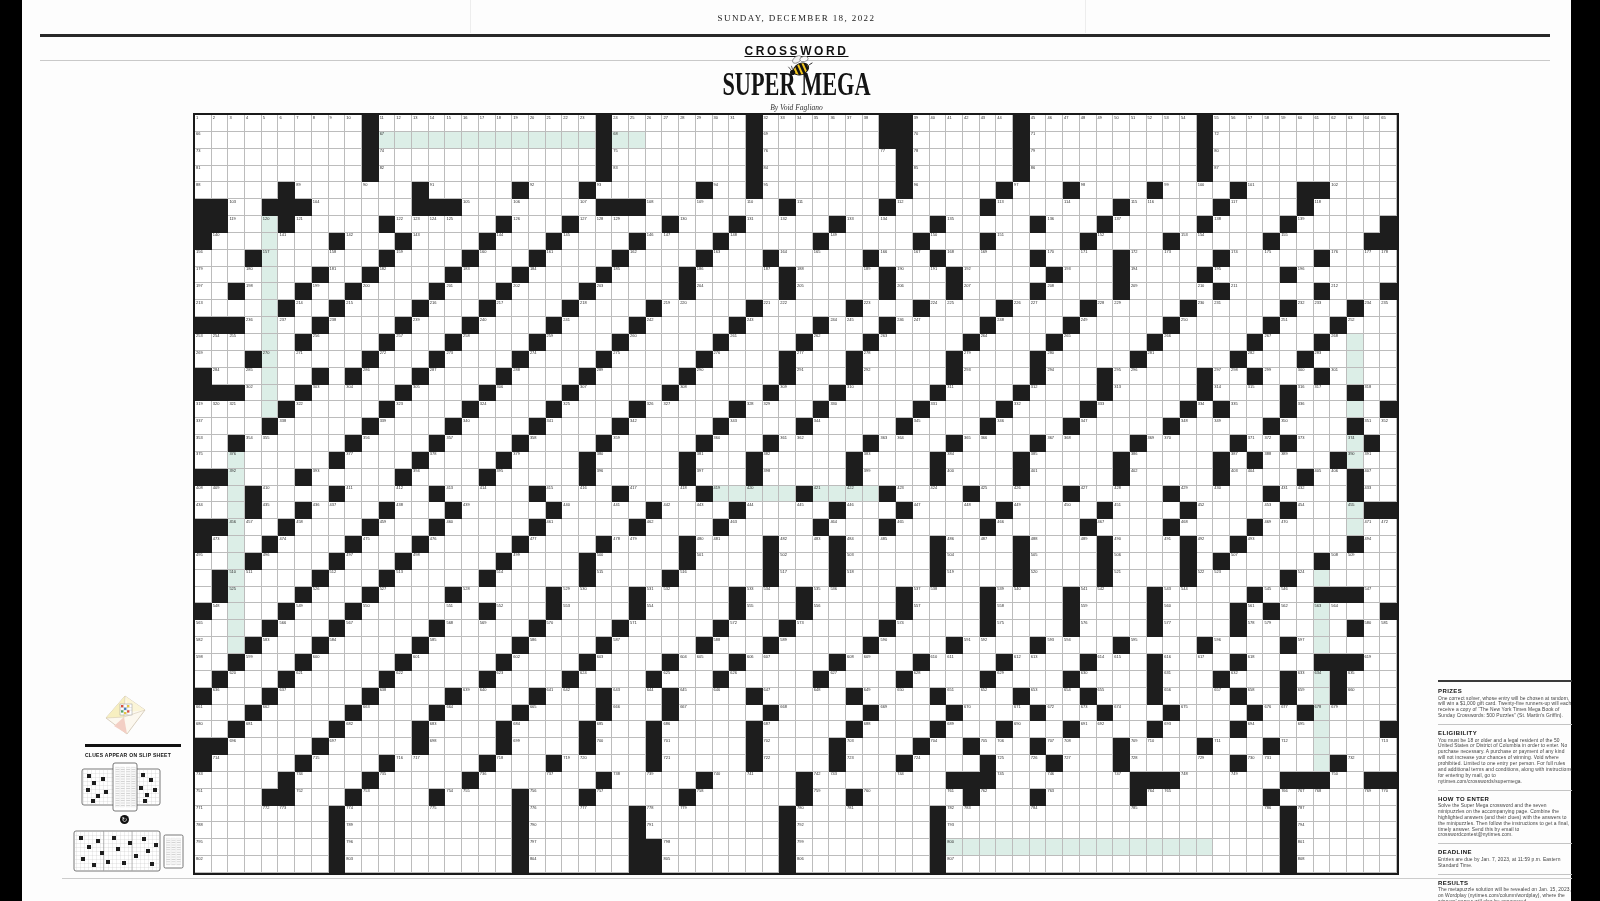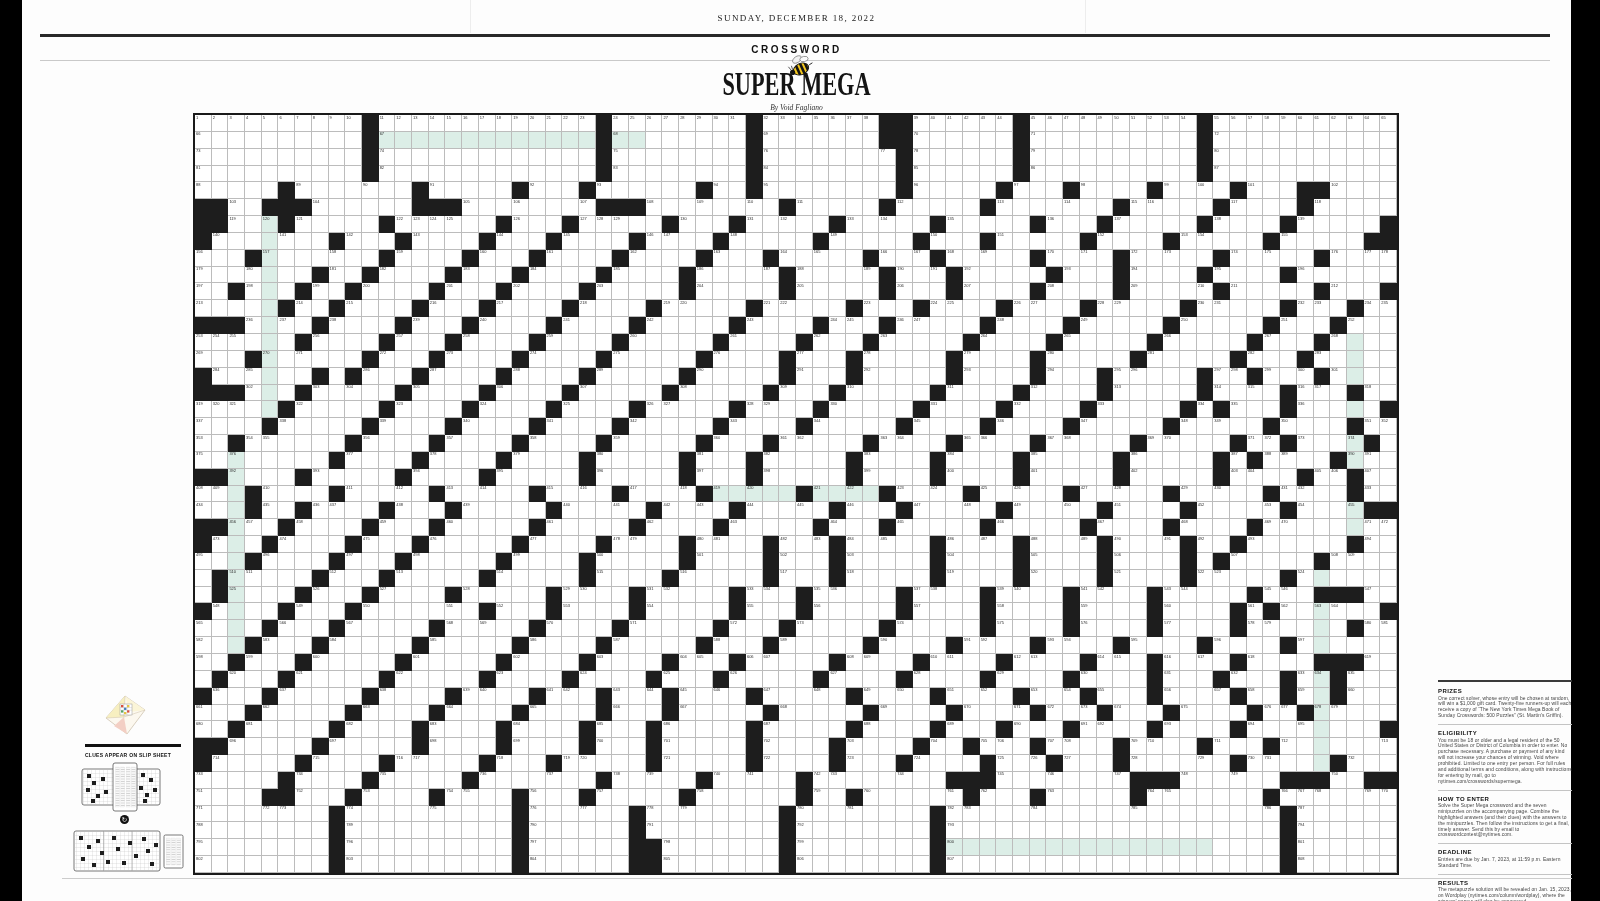--- a/index.html
+++ b/index.html
@@ -10,22 +10,22 @@
   #page{position:absolute;left:22px;top:0;width:1549px;height:901px;background:#fdfdfd;}
   .bar{position:absolute;top:0;height:901px;background:#000;}
   #bar-left{left:0;width:22px;}
   #bar-right{left:1571px;width:29px;}
 
   
   #masthead{position:absolute;left:0;top:0;width:1549px;text-align:center;}
   #date{position:absolute;left:0;right:0;top:13px;font-family:"Liberation Serif",serif;
         font-size:9px;letter-spacing:1.4px;color:#1c1c1c;}
   #rule-dark{position:absolute;left:18px;top:34px;width:1510px;height:2.5px;background:#282828;}
-  #section-label{position:absolute;left:0;right:0;top:44px;font-size:10px;font-weight:bold;
-        letter-spacing:2.6px;color:#111;}
+  #section-label{position:absolute;left:0;right:0;top:44px;font-size:12px;font-weight:bold;
+        letter-spacing:2.6px;color:#111;text-decoration:underline;}
   #rule-light{position:absolute;left:18px;top:60px;width:1510px;height:1px;background:#c9c9c9;}
   #title{position:absolute;left:0;right:0;top:66px;font-family:"Liberation Serif",serif;
         font-size:31px;font-weight:bold;color:#141414;transform:scale(0.72,1.08);letter-spacing:0px;
         white-space:nowrap;}
   #byline{position:absolute;left:0;right:0;top:103px;font-family:"Liberation Serif",serif;
         font-style:italic;font-size:7.5px;color:#333;}
   #bee{position:absolute;left:761px;top:53px;}
   .hairline-v{position:absolute;top:0;height:33px;width:1px;background:#ededed;}
 
   

